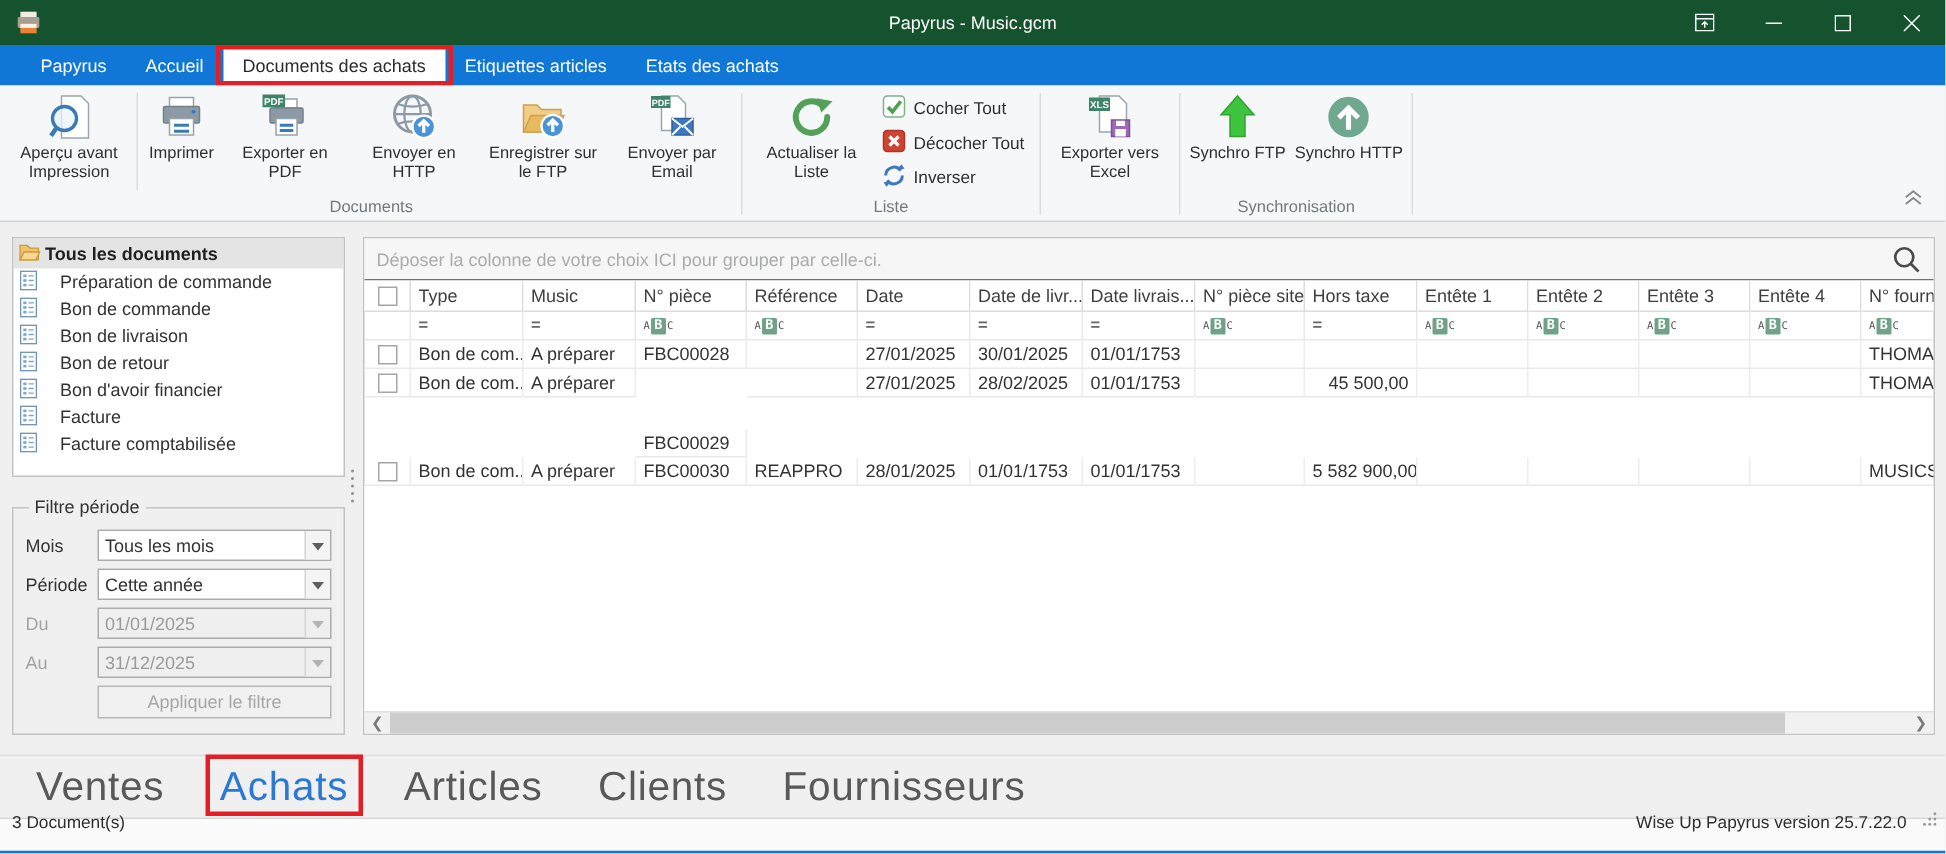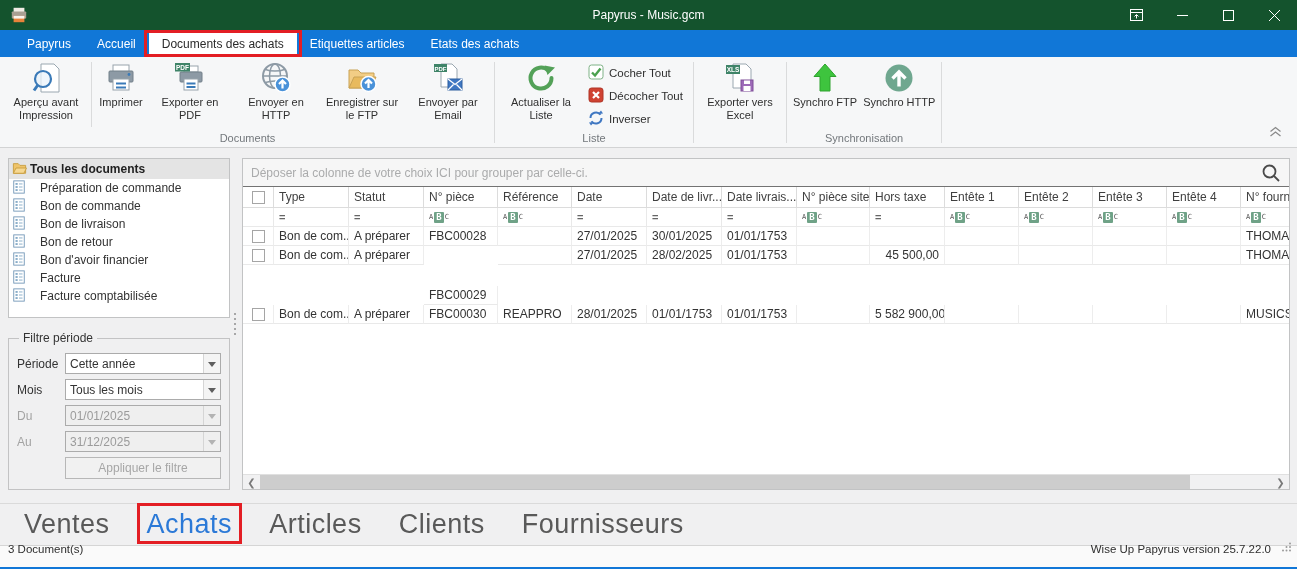--- a/index.html
+++ b/index.html
@@ -424,30 +424,30 @@
                 </svg></span>
               <span>Facture comptabilisée</span>
             </div>
           </div>
       </div>
 
       <fieldset class="filter-box">
         <legend>Filtre période</legend>
         <div id="filter-rows">
             <div class="f-row">
+              <span class="f-label">Mois</span>
+              <div class="combo">
+                <span class="val">Tous les mois</span>
+                <span class="dd"></span>
+              </div>
+            </div>
+            <div class="f-row">
               <span class="f-label">Période</span>
               <div class="combo">
                 <span class="val">Cette année</span>
-                <span class="dd"></span>
-              </div>
-            </div>
-            <div class="f-row">
-              <span class="f-label">Mois</span>
-              <div class="combo">
-                <span class="val">Tous les mois</span>
                 <span class="dd"></span>
               </div>
             </div>
             <div class="f-row">
               <span class="f-label disabled">Du</span>
               <div class="combo disabled">
                 <span class="val">01/01/2025</span>
                 <span class="dd"></span>
               </div>
             </div>
@@ -481,21 +481,21 @@
               <circle cx="8.5" cy="8.5" r="6" fill="none" stroke="#4a4a4a" stroke-width="1.8"></circle>
               <line x1="13" y1="13" x2="18" y2="18" stroke="#4a4a4a" stroke-width="1.8"></line>
             </svg>
         </span>
       </div>
       <div class="grow" id="grid-header">
           <div class="gc hc cbcell" style="width: 31px;">
             <span class="cb"></span>
           </div>
           <div class="gc hc" style="width: 75px;">Type</div>
-          <div class="gc hc" style="width: 75px;">Statut</div>
+          <div class="gc hc" style="width: 75px;">Music</div>
           <div class="gc hc" style="width: 74px;">N° pièce</div>
           <div class="gc hc" style="width: 74px;">Référence</div>
           <div class="gc hc" style="width: 75px;">Date</div>
           <div class="gc hc" style="width: 75px;">Date de livr...</div>
           <div class="gc hc" style="width: 75px;">Date livrais...</div>
           <div class="gc hc" style="width: 73px;">N° pièce site</div>
           <div class="gc hc" style="width: 75px;">Hors taxe</div>
           <div class="gc hc" style="width: 74px;">Entête 1</div>
           <div class="gc hc" style="width: 74px;">Entête 2</div>
           <div class="gc hc" style="width: 74px;">Entête 3</div>

